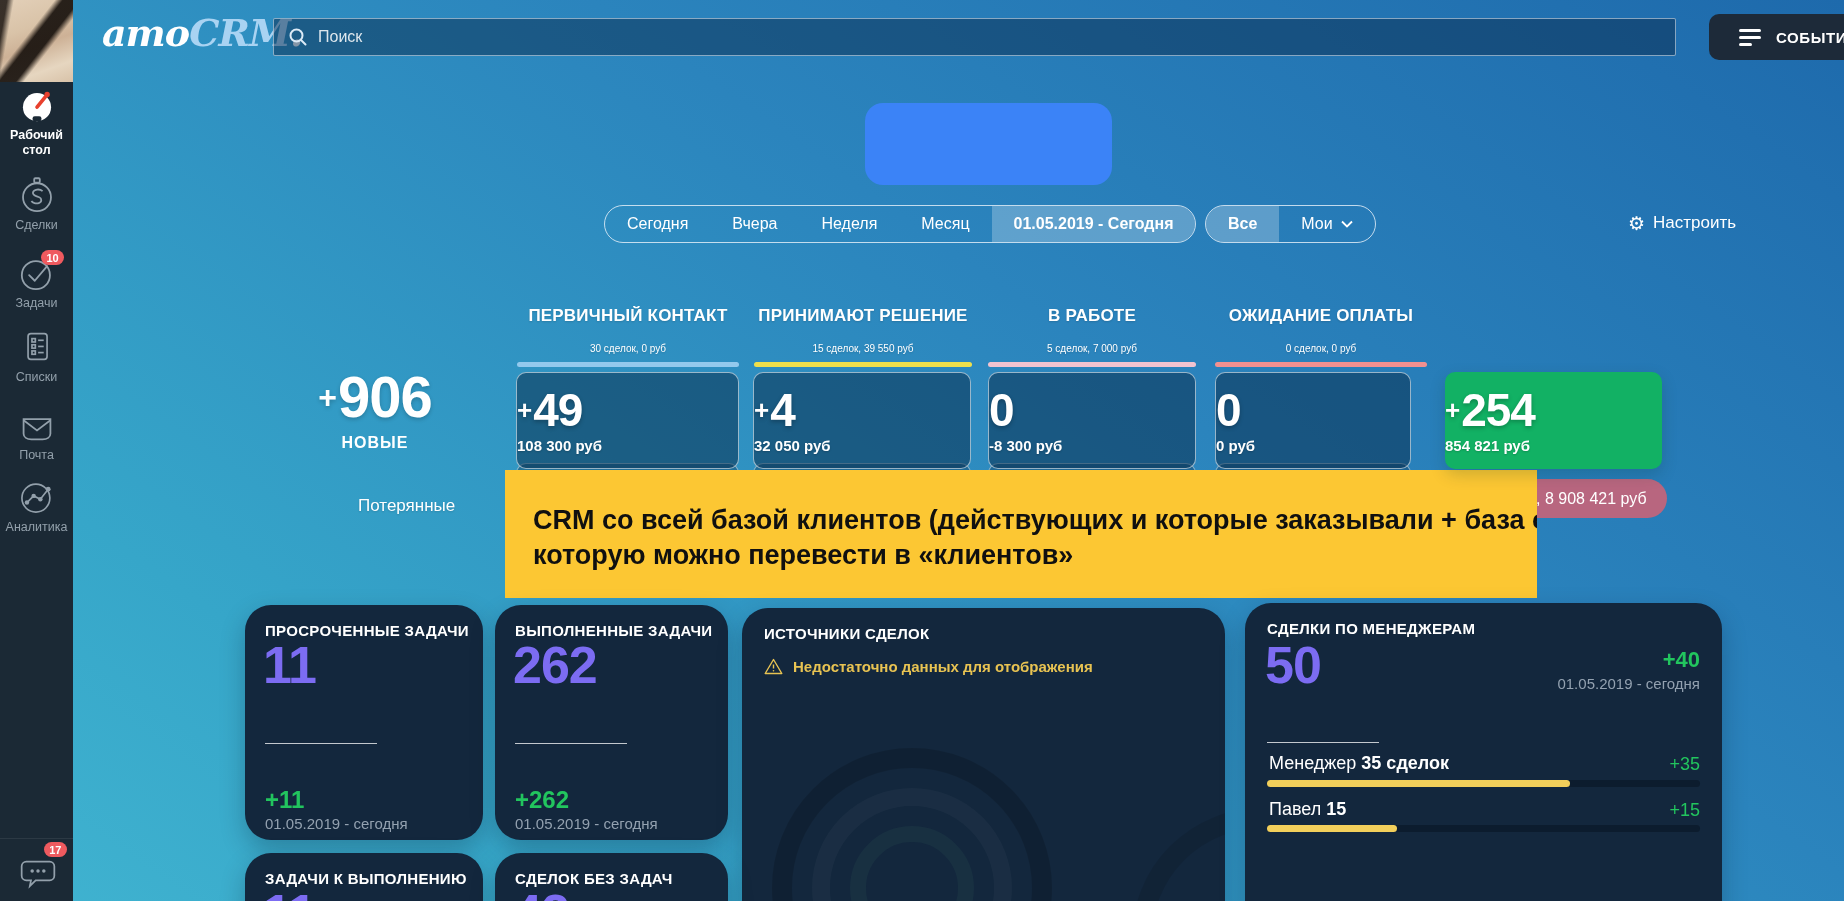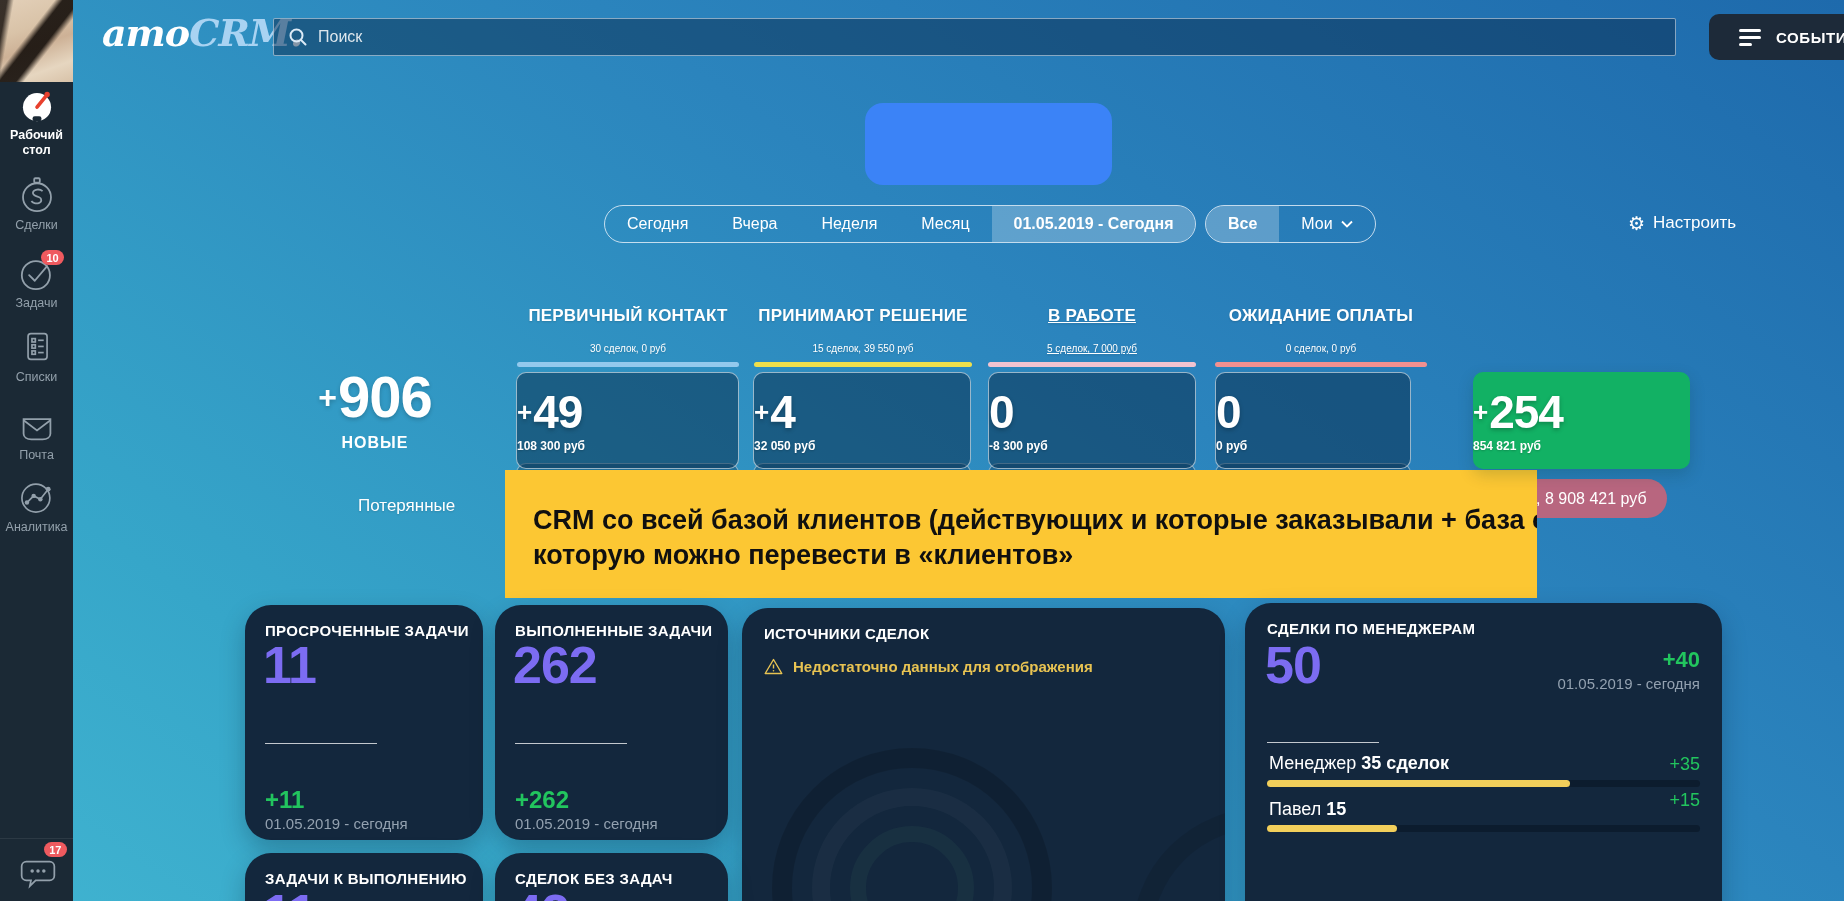--- a/index.html
+++ b/index.html
@@ -79,21 +79,21 @@
   .hero .val { font-size:58px; font-weight:bold; line-height:1; letter-spacing:-1px; text-shadow:0 2px 4px rgba(0,0,0,.2); }
   .hero .val .plus { font-size:32px; position:relative; top:-9px; margin-right:2px; }
   .hero .lbl { font-size:16px; font-weight:bold; letter-spacing:1px; margin-top:8px; }
   .kcard {
     position:absolute; top:372px; height:97px; border-radius:10px;
     background:rgba(8,44,74,.52); border:1px solid rgba(240,247,252,.6);
     display:flex; flex-direction:column; justify-content:center; z-index:3; cursor:pointer;
   }
   .kcard .val { font-size:46px; font-weight:bold; line-height:1; letter-spacing:-1px; text-shadow:0 2px 4px rgba(0,0,0,.25); }
   .kcard .val .plus { font-size:26px; position:relative; top:-7px; margin-right:2px; }
-  .kcard .amt { font-size:12px; font-weight:bold; margin-top:4px; text-shadow:0 1px 2px rgba(0,0,0,.2); }
+  .kcard .amt { font-size:15px; font-weight:bold; margin-top:4px; text-shadow:0 1px 2px rgba(0,0,0,.2); }
   .kcard.green { background:#12b164; border:none; box-shadow:0 6px 16px rgba(0,50,35,.18); }
   
   .sliver {
     position:absolute; top:463px; height:10px; border:1px solid rgba(240,247,252,.5); border-bottom:none;
     border-radius:10px 10px 0 0; background:rgba(8,44,74,.35); z-index:1;
   }
   .lost-label { position:absolute; left:358px; top:496px; font-size:17px; color:#fff; z-index:1; text-shadow:0 1px 2px rgba(0,0,0,.15); }
   .lost-badge {
     position:absolute; left:1498px; top:479px; height:39px; border-radius:19.5px;
     background:rgba(196,100,122,.92); display:flex; align-items:center; padding-left:38px;
@@ -261,21 +261,21 @@
   <div class="stage" style="left:517px; width:222px;">
     <div class="name">ПЕРВИЧНЫЙ КОНТАКТ</div>
     <div class="sum">30 сделок, 0 руб</div>
     <div class="bar" style="background: rgb(147, 201, 237);"></div>
   </div>
   <div class="stage" style="left:754px; width:218px;">
     <div class="name">ПРИНИМАЮТ РЕШЕНИЕ</div>
     <div class="sum">15 сделок, 39 550 руб</div>
     <div class="bar" style="background: rgb(239, 223, 75);"></div>
   </div>
-  <div class="stage" style="left:988px; width:208px;text-decoration:underline;">
+  <div class="stage" style="left:988px; width:208px;">
     <div class="name">В РАБОТЕ</div>
     <div class="sum">5 сделок, 7 000 руб</div>
     <div class="bar" style="background: rgb(242, 195, 208);"></div>
   </div>
   <div class="stage" style="left:1215px; width:212px;">
     <div class="name">ОЖИДАНИЕ ОПЛАТЫ</div>
     <div class="sum">0 сделок, 0 руб</div>
     <div class="bar" style="background: rgb(242, 144, 144);"></div>
   </div>
 
@@ -293,21 +293,21 @@
     <div class="amt">32 050 руб</div>
   </div>
   <div class="kcard" style="left:988px; width:208px;">
     <div class="val"><span>0</span></div>
     <div class="amt">-8 300 руб</div>
   </div>
   <div class="kcard" style="left:1215px; width:196px;">
     <div class="val"><span>0</span></div>
     <div class="amt">0 руб</div>
   </div>
-  <div class="kcard green" style="left:1445px; width:217px;margin-left:28px;">
+  <div class="kcard green" style="left:1445px; width:217px;">
     <div class="val"><span class="plus">+</span><span>254</span></div>
     <div class="amt">854 821 руб</div>
   </div>
 
   <div class="sliver" style="left:516px; width:223px;"></div>
   <div class="sliver" style="left:753px; width:218px;"></div>
   <div class="sliver" style="left:988px; width:208px;"></div>
   <div class="sliver" style="left:1215px; width:196px;"></div>
 
   <div class="lost-label">Потерянные</div>
@@ -360,21 +360,21 @@
     <div class="period-top">01.05.2019 - сегодня</div>
     <div class="divider2"></div>
 
     <div class="mrow-name" style="top:150px;"><span>Менеджер </span><b>35 сделок</b></div>
     <div class="mrow-delta" style="top:151px;">+35</div>
     <div class="mbar" style="top:177px;">
       <div class="fill" style="width: 70%;"></div>
     </div>
 
     <div class="mrow-name" style="top:196px;"><span>Павел </span><b>15</b></div>
-    <div class="mrow-delta" style="top:187px;">+15</div>
+    <div class="mrow-delta" style="top:197px;">+15</div>
     <div class="mbar" style="top:222px;">
       <div class="fill" style="width: 30%;"></div>
     </div>
   </div>
 
   <div class="widget" style="left:245px; top:853px; width:238px; height:150px;">
     <div class="title">ЗАДАЧИ К ВЫПОЛНЕНИЮ</div>
     <div class="big">11</div>
   </div>
 

